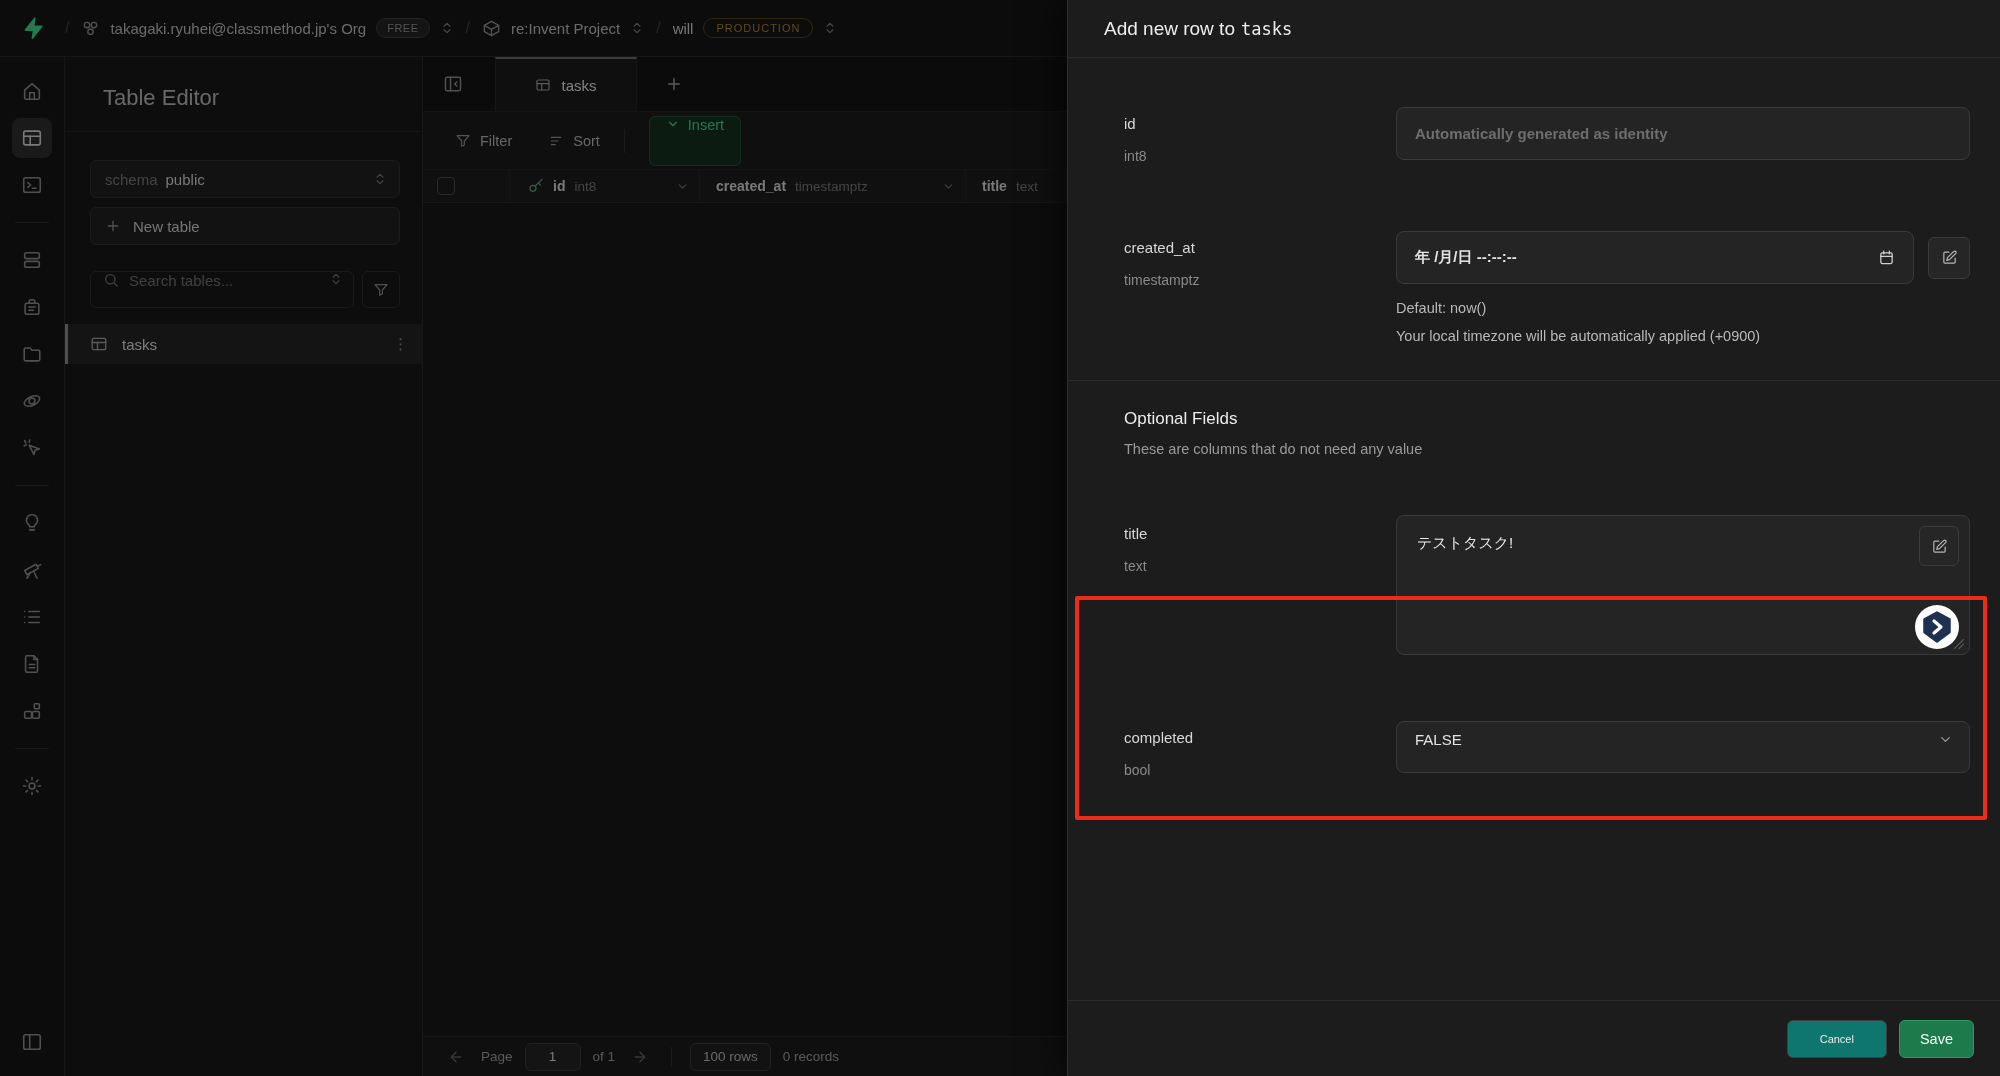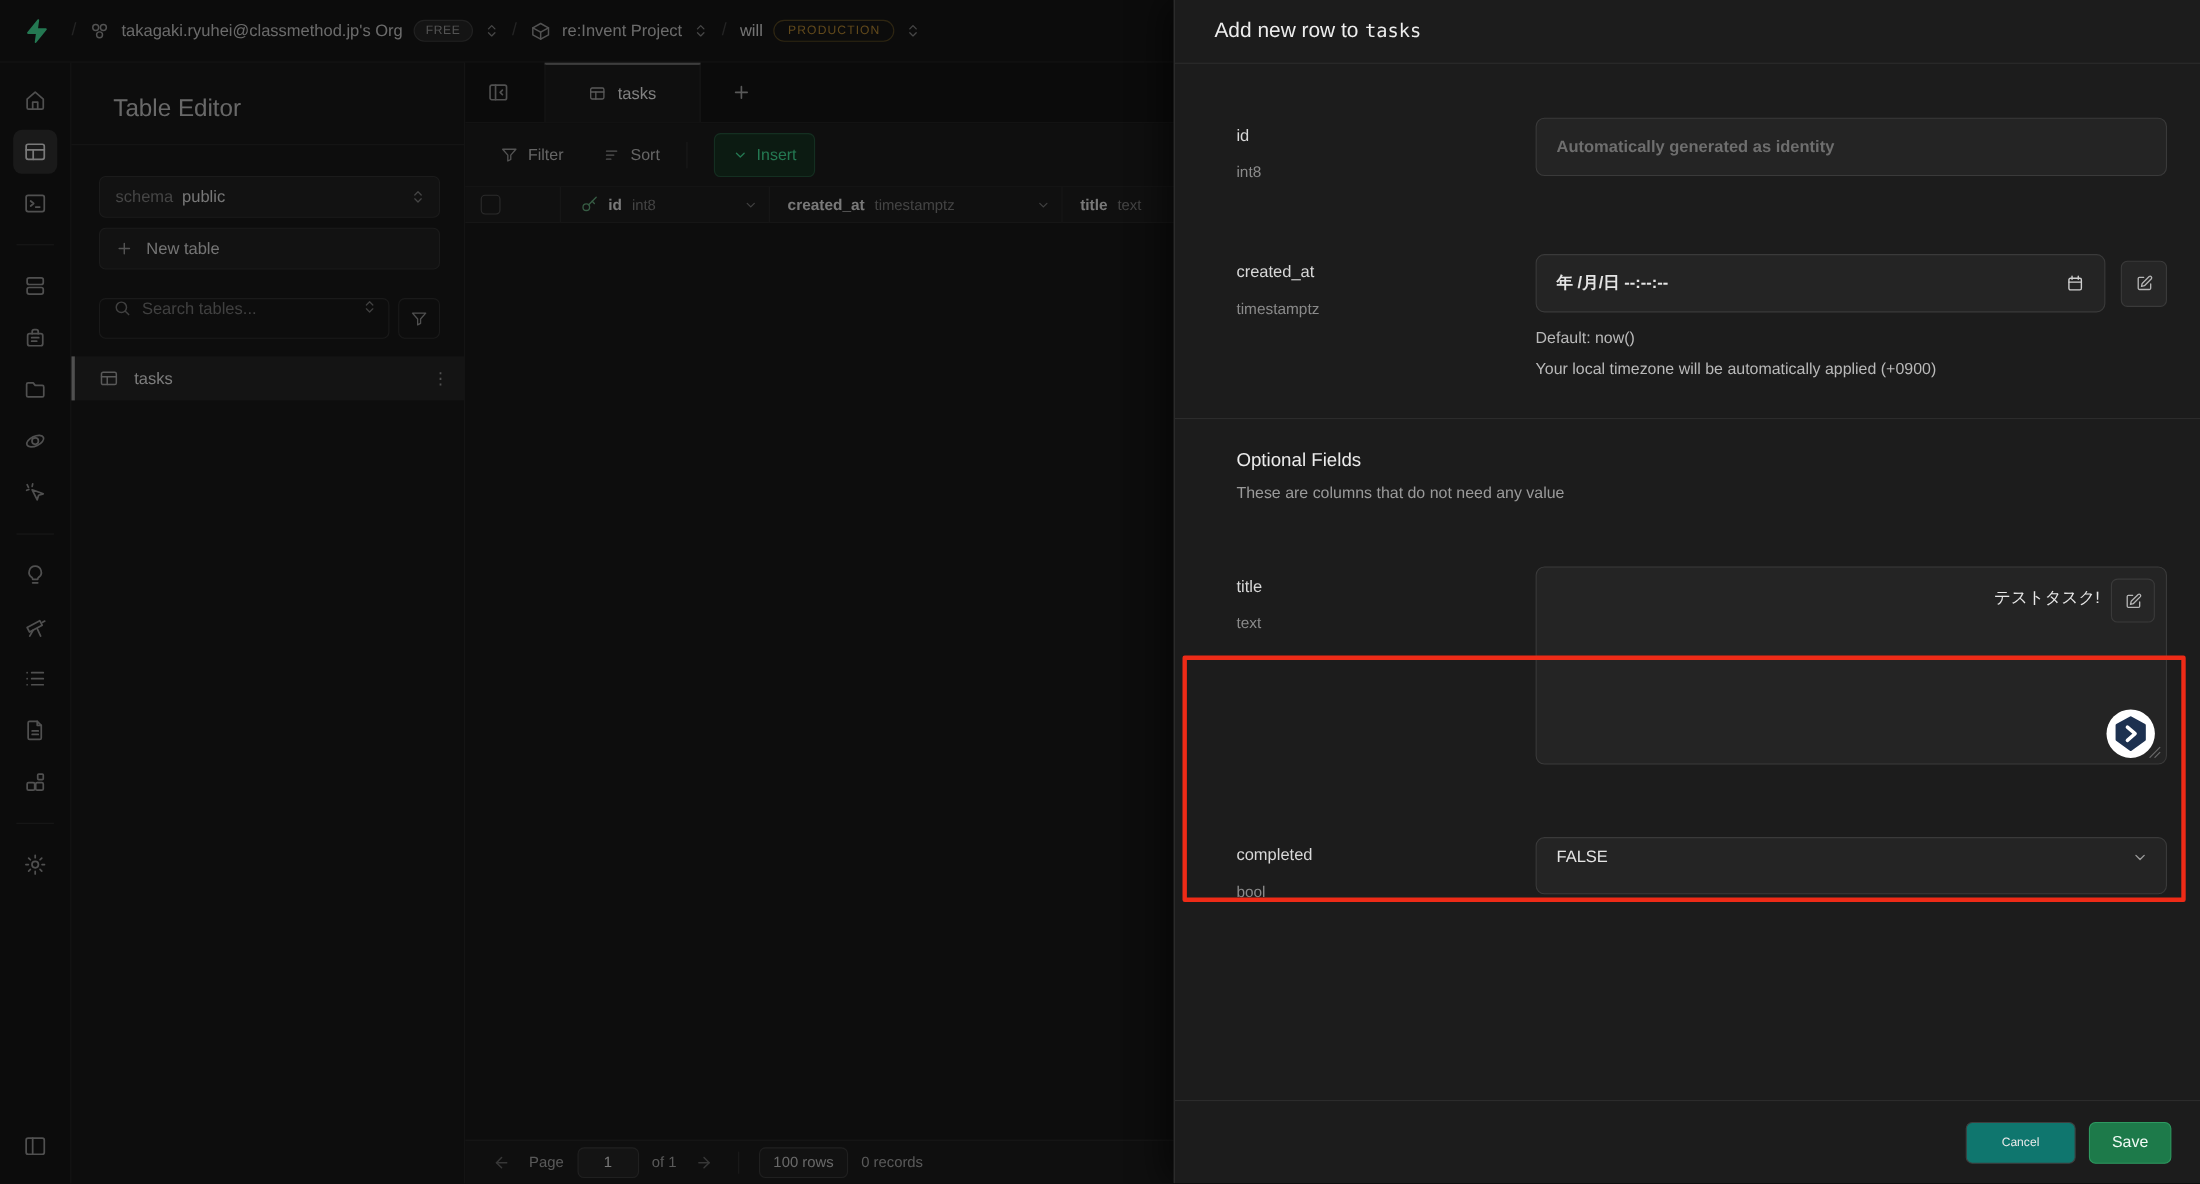--- a/index.html
+++ b/index.html
@@ -105,23 +105,23 @@
     display:flex; align-items:center; justify-content:center; color:#9a9a9a;
   }
   .toolbar {
     height:58px; background:#1b1b1b; border-bottom:1px solid #242424;
     display:flex; align-items:center; padding-left:32px;
   }
   .tb-ghost { display:flex; align-items:center; gap:9px; color:#b0b0b0; font-size:14.5px; }
   .tb-ghost .i { color:#8f8f8f; }
   .tb-sep { width:1px; height:24px; background:#2e2e2e; margin:0 24px; }
   .btn-insert {
-    height:40px; padding:0 16px; border-radius:6px;
+    height:50px; padding:0 16px; border-radius:6px;
     background:#16301f; border:1px solid #24523a;
-    display:flex; align-items:center; gap:8px; color:#3ecf8e; font-size:14.5px;
+    display:flex; gap:8px; color:#3ecf8e; font-size:14.5px;
   }
   .grid-header {
     height:33px; background:#1d1d1d; border-bottom:1px solid #2a2a2a;
     display:flex; align-items:stretch; font-size:14px;
   }
   .gcol { display:flex; align-items:center; border-right:1px solid #272727; }
   .gcol-check { width:87px; padding-left:14px; }
   .gcol-id { width:190px; padding:0 10px 0 18px; gap:9px; }
   .gcol-created { width:266px; padding:0 10px 0 16px; gap:9px; }
   .gcol-title { flex:1; padding-left:16px; gap:9px; border-right:none; }
@@ -188,22 +188,22 @@
     color:#b5b5b5; align-self:center;
   }
   .fnotes { margin-top:16px; color:#b9b9b9; font-size:14.5px; }
   .fnotes .n2 { margin-top:12px; }
   .sheet-div { height:1px; background:#2c2c2c; margin-top:36px; }
   .opt-section { padding:0 30px 0 56px; margin-top:28px; }
   .opt-title { color:#ececec; font-size:17px; }
   .opt-sub { color:#9a9a9a; font-size:14.5px; margin-top:12px; }
   .row-title { margin-top:58px; }
   .textarea-box {
-    position:relative; height:180px; background:#242424; border:1px solid #3a3a3a;
-    border-radius:8px; padding:18px 60px 14px 20px; color:#e8e8e8; font-size:15px;text-align:right;
+    position:relative; height:140px; background:#242424; border:1px solid #3a3a3a;
+    border-radius:8px; padding:18px 60px 14px 20px; color:#e8e8e8; font-size:15px;
   }
   .textarea-box .edit-btn { position:absolute; top:10px; right:10px; width:40px; height:40px; }
   .resize-grip { position:absolute; right:4px; bottom:4px; color:#6a6a6a; }
   .cursor-badge { position:absolute; right:9px; bottom:4px; width:46px; height:46px; }
   .row-completed { margin-top:66px; }
   .select-box {
     height:52px; background:#242424; border:1px solid #3a3a3a; border-radius:8px;
     display:flex; align-items:center; padding:0 16px 16px 18px; color:#e4e4e4;
   }
   .select-box .chev { margin-left:auto; color:#9a9a9a; }

